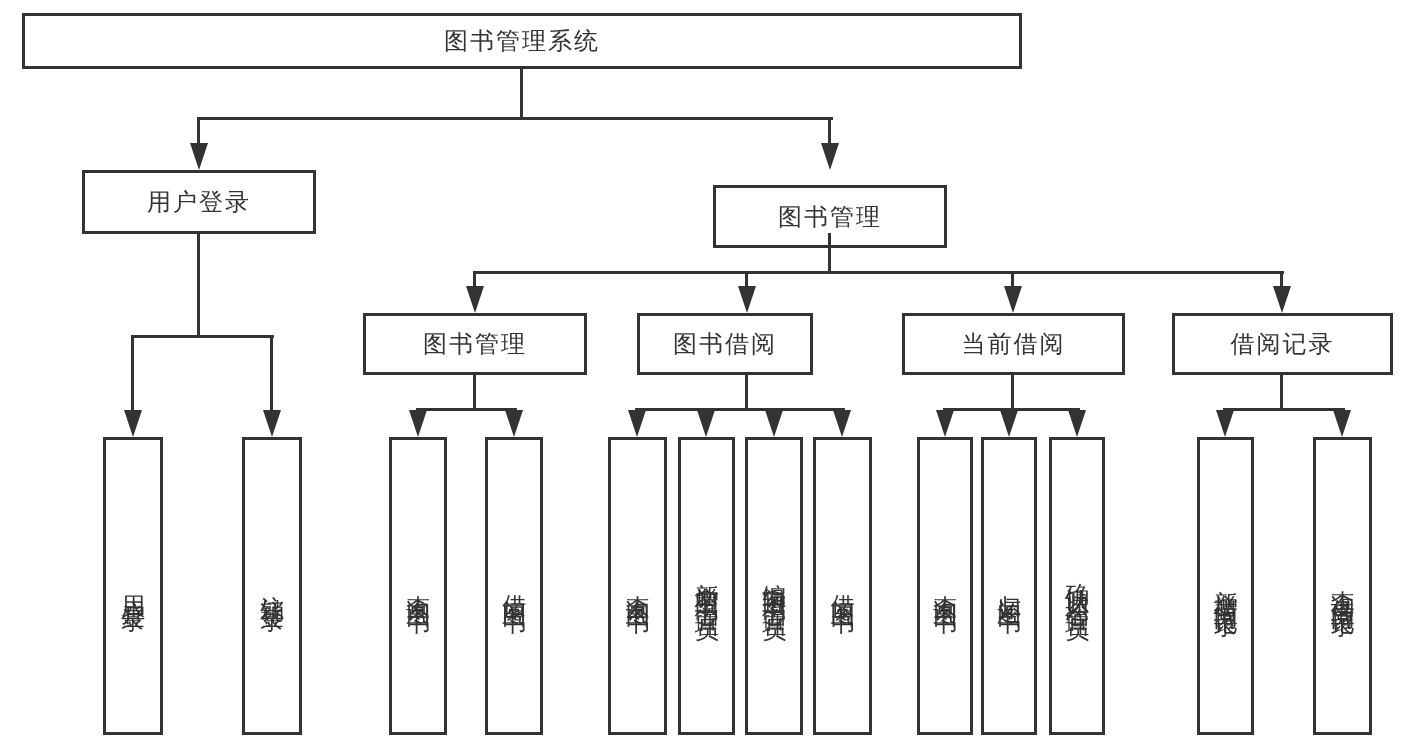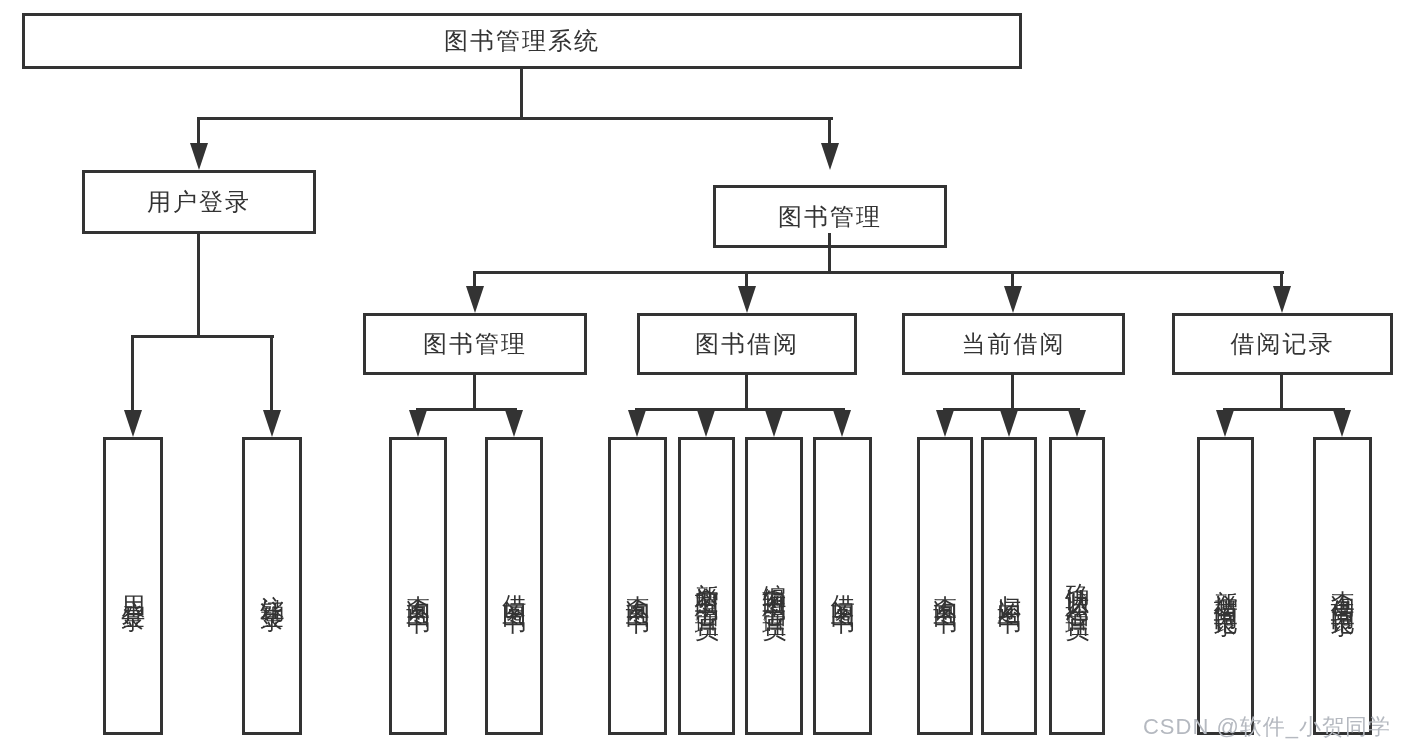--- a/index.html
+++ b/index.html
@@ -60,21 +60,21 @@
 <body>
 
 <div class="canvas">
 
   <div class="box hbox" style="left:22px; top:13px; width:1000px; height:56px;">图书管理系统</div>
 
   <div class="box hbox" style="left:82px; top:170px; width:234px; height:64px;">用户登录</div>
   <div class="box hbox" style="left:713px; top:185px; width:234px; height:63px;">图书管理</div>
 
   <div class="box hbox" style="left:363px; top:313px; width:224px; height:62px;">图书管理</div>
-  <div class="box hbox" style="left:637px; top:313px; width:220px; height:62px;">图书借阅</div>
+  <div class="box hbox" style="left:637px; top:313px; width:176px; height:62px;">图书借阅</div>
   <div class="box hbox" style="left:902px; top:313px; width:223px; height:62px;">当前借阅</div>
   <div class="box hbox" style="left:1172px; top:313px; width:221px; height:62px;">借阅记录</div>
 
   <div class="box leaf" style="left:103px; top:437px; width:60px; height:298px;">用户登录</div>
   <div class="box leaf" style="left:242px; top:437px; width:60px; height:298px;">注销登录</div>
 
   <div class="box leaf" style="left:389px; top:437px; width:58px; height:298px;">查询图书</div>
   <div class="box leaf" style="left:485px; top:437px; width:58px; height:298px;">借阅图书</div>
 
   <div class="box leaf" style="left:608px; top:437px; width:59px; height:298px;">查询图书</div>
@@ -130,15 +130,14 @@
   <div class="hline" style="left:943px; top:408px; width:137px;"></div>
   <div class="arrow" style="left:936px; top:410px;"></div>
   <div class="arrow" style="left:1000px; top:410px;"></div>
   <div class="arrow" style="left:1068px; top:410px;"></div>
 
   <div class="vline" style="left:1280px; top:375px; height:35px;"></div>
   <div class="hline" style="left:1223px; top:408px; width:122px;"></div>
   <div class="arrow" style="left:1216px; top:410px;"></div>
   <div class="arrow" style="left:1333px; top:410px;"></div>
 
-  <div class="watermark">CSDN @软件_小贺同学</div>
 
 </div>
 
 </body></html>

